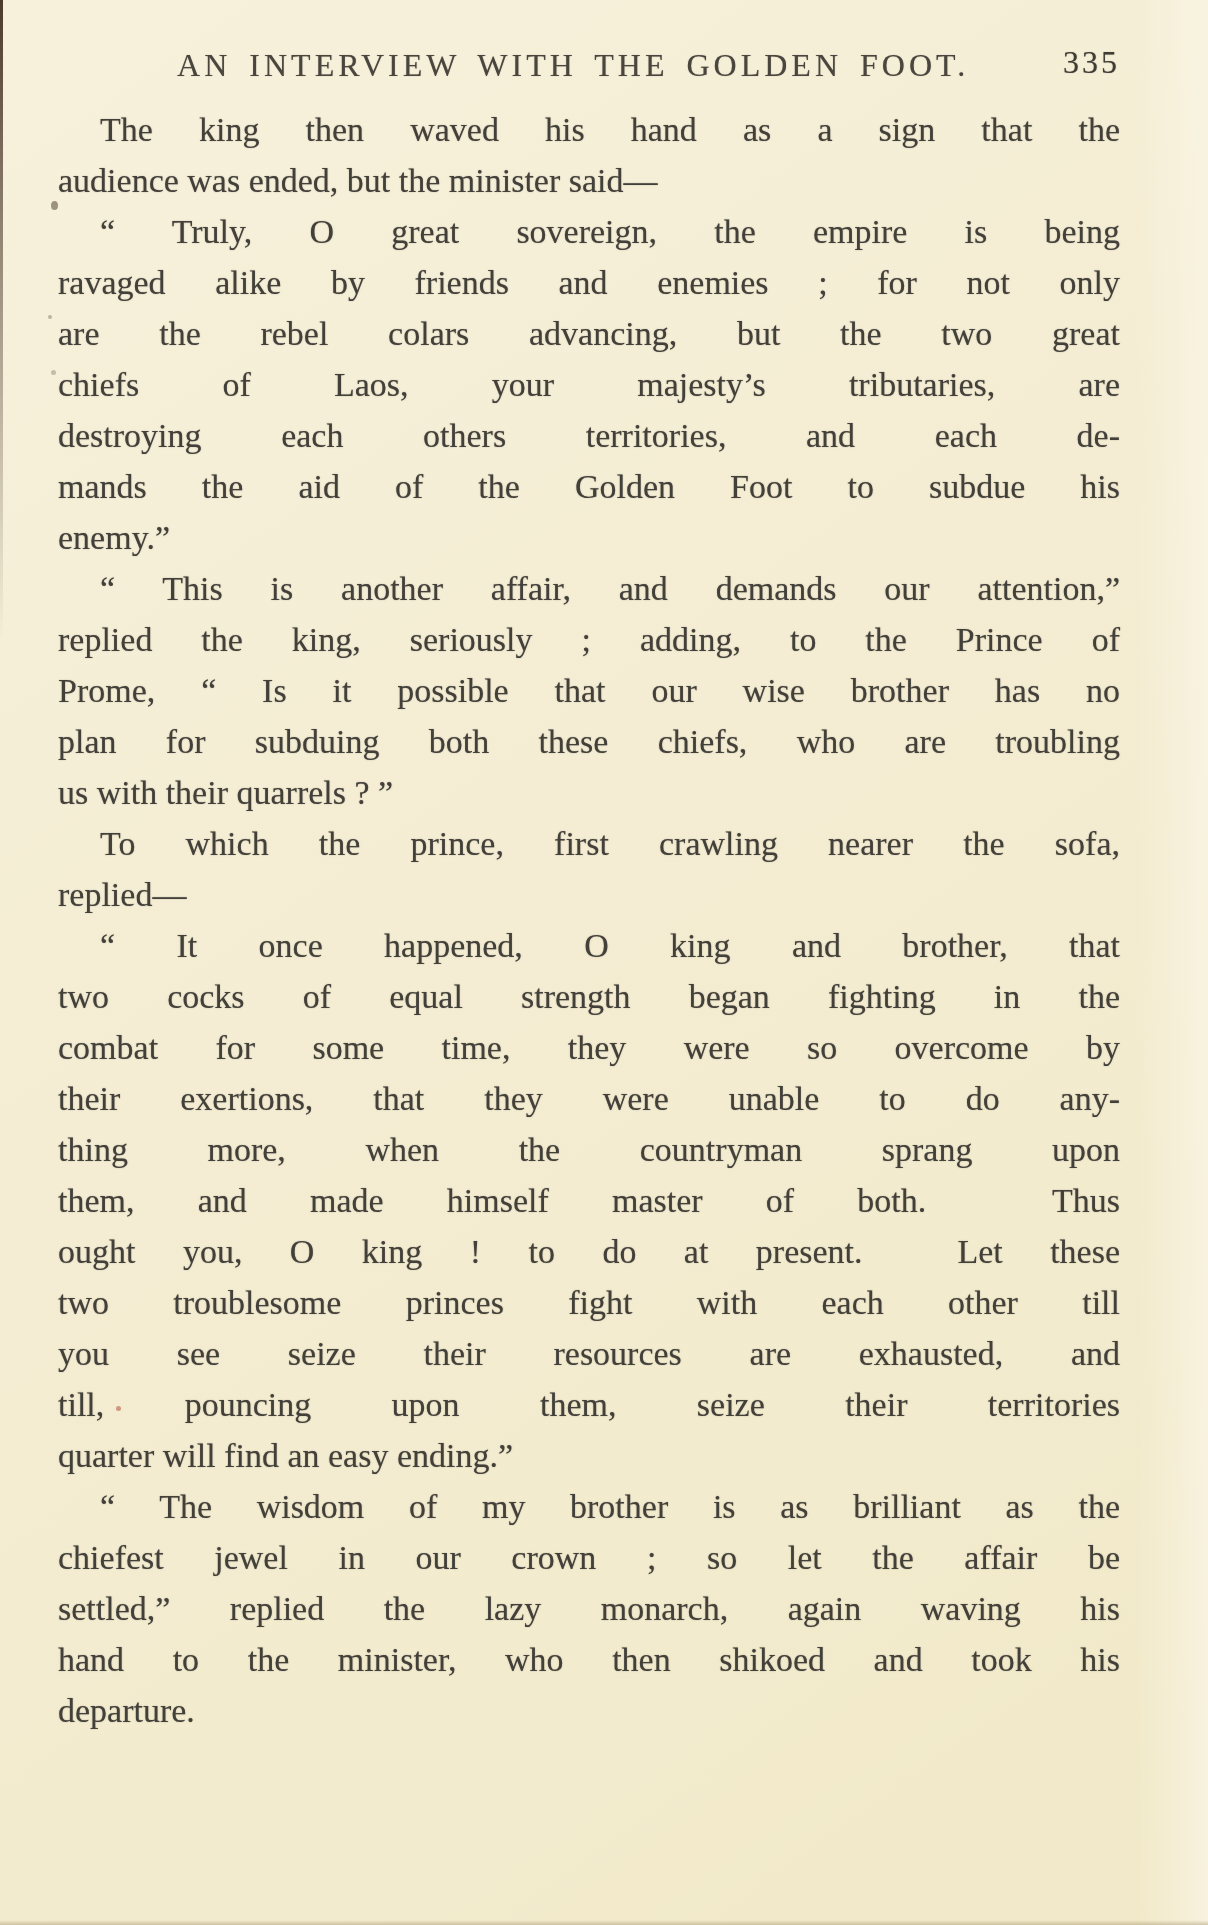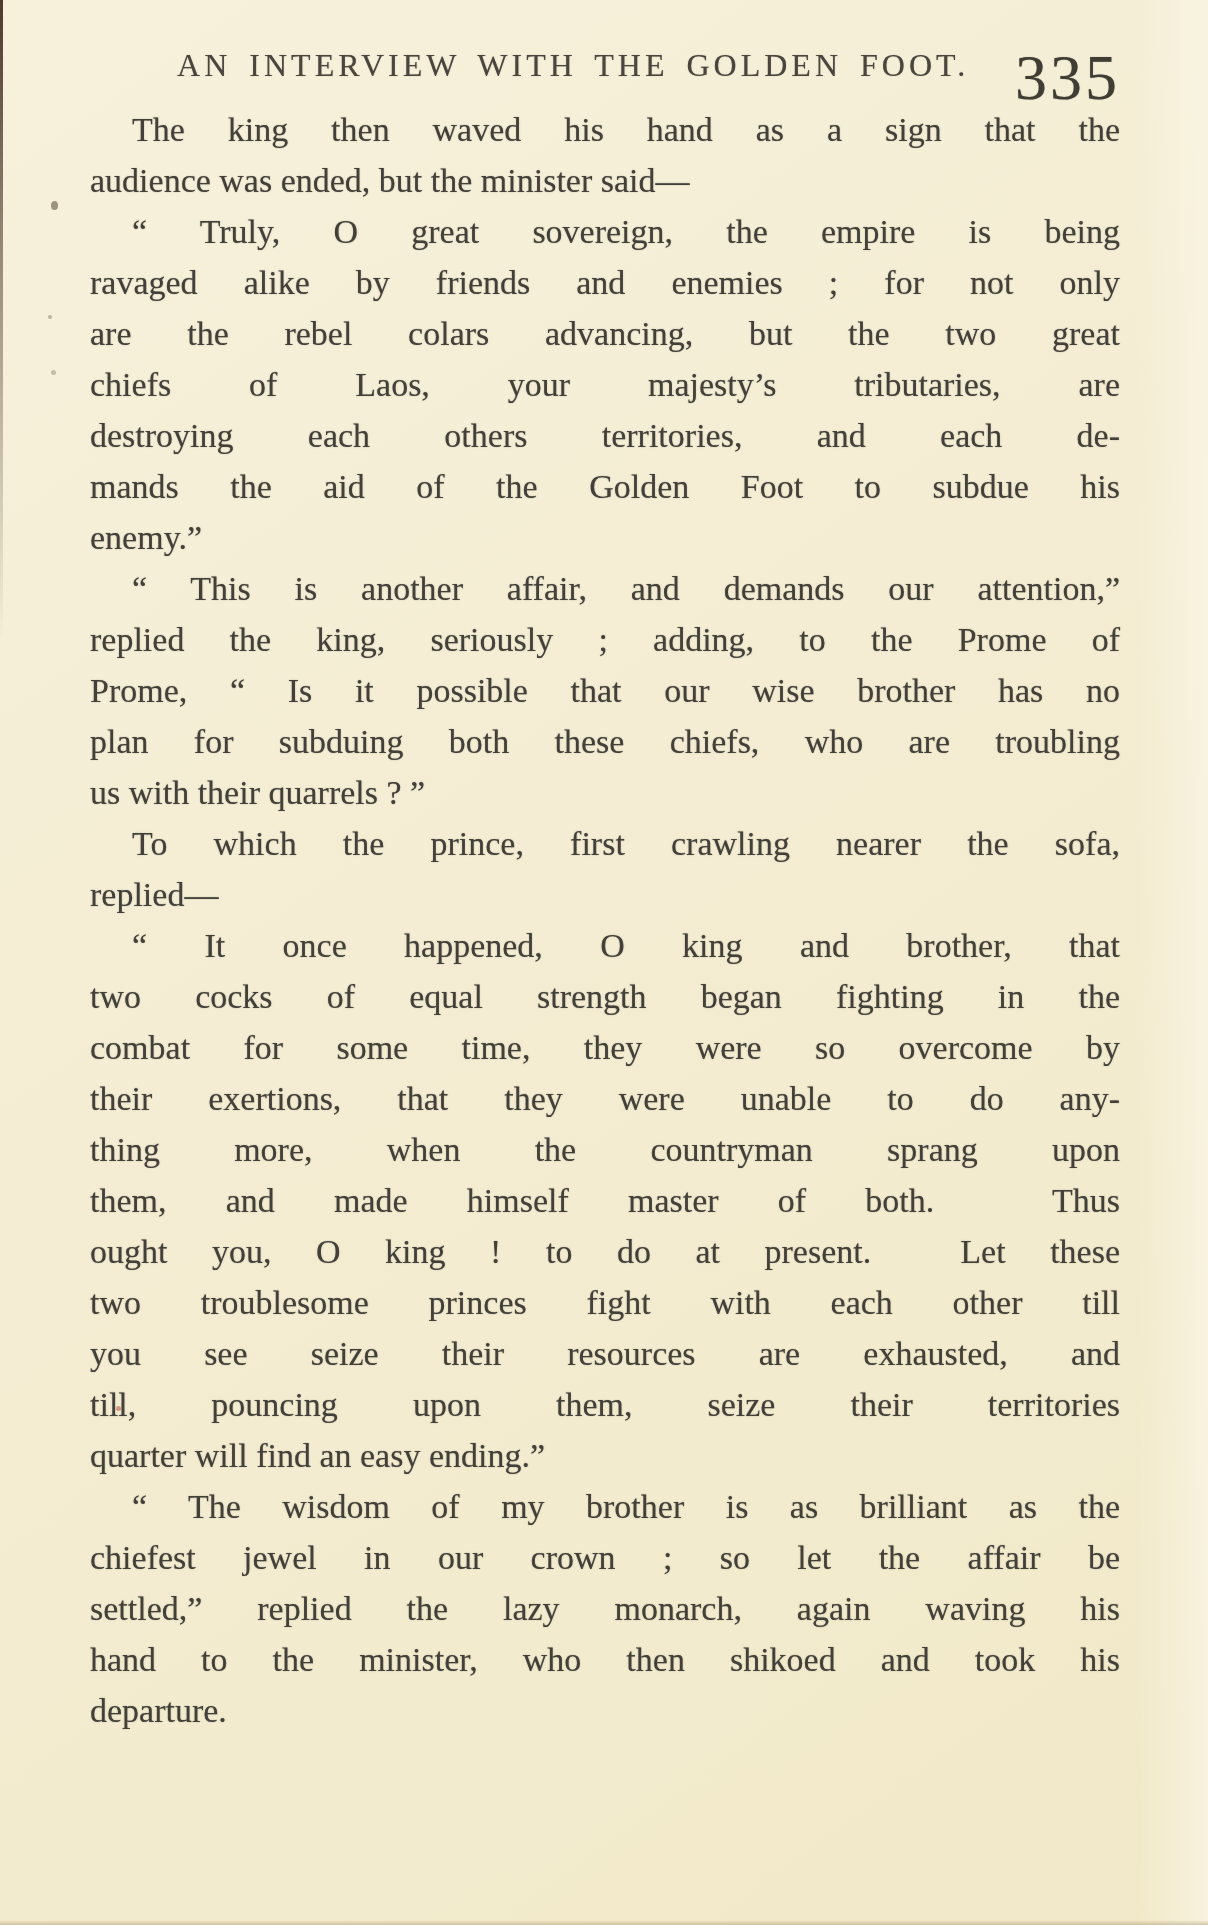--- a/index.html
+++ b/index.html
@@ -34,40 +34,39 @@
     font-size: 32px;
     letter-spacing: 4px;
     word-spacing: 6px;
     color: #4a463e;
     text-shadow: 0 0 1px rgba(74,70,62,0.5);
   }
   .page-number {
     position: absolute;
     right: 0;
     top: 0;
-    font-size: 64px;
+    font-size: 32px;
     line-height: 1;
     letter-spacing: 3px;
     transform: translateY(6px);
     color: #403d35;
     text-shadow: 0 0 1px rgba(64,61,53,0.5);
   }
   .body-text {
     position: absolute;
     left: 58px;
     top: 104px;
     width: 1062px;
     font-size: 34px;
     line-height: 51px;
     text-shadow: 0 0 1.2px rgba(67,64,58,0.5);
   }
   .line {
     text-align: justify;
     text-align-last: justify;
-    margin-left: 32px;
   }
   .line.last {
     text-align: right;
     text-align-last: left;
   }
   .line.indent {
     padding-left: 42px;
   }
   .left-edge {
     position: absolute;
@@ -110,21 +109,21 @@
       <div class="line indent">The king then waved his hand as a sign that the</div>
       <div class="line last">audience was ended, but the minister said—</div>
       <div class="line indent">“ Truly, O great sovereign, the empire is being</div>
       <div class="line">ravaged alike by friends and enemies ; for not only</div>
       <div class="line">are the rebel colars advancing, but the two great</div>
       <div class="line">chiefs of Laos, your majesty’s tributaries, are</div>
       <div class="line">destroying each others territories, and each de-</div>
       <div class="line">mands the aid of the Golden Foot to subdue his</div>
       <div class="line last">enemy.”</div>
       <div class="line indent">“ This is another affair, and demands our attention,”</div>
-      <div class="line">replied the king, seriously ; adding, to the Prome of</div>
+      <div class="line">replied the king, seriously ; adding, to the Prince of</div>
       <div class="line">Prome, “ Is it possible that our wise brother has no</div>
       <div class="line">plan for subduing both these chiefs, who are troubling</div>
       <div class="line last">us with their quarrels ? ”</div>
       <div class="line indent">To which the prince, first crawling nearer the sofa,</div>
       <div class="line last">replied—</div>
       <div class="line indent">“ It once happened, O king and brother, that</div>
       <div class="line">two cocks of equal strength began fighting in the</div>
       <div class="line">combat for some time, they were so overcome by</div>
       <div class="line">their exertions, that they were unable to do any-</div>
       <div class="line">thing more, when the countryman sprang upon</div>

